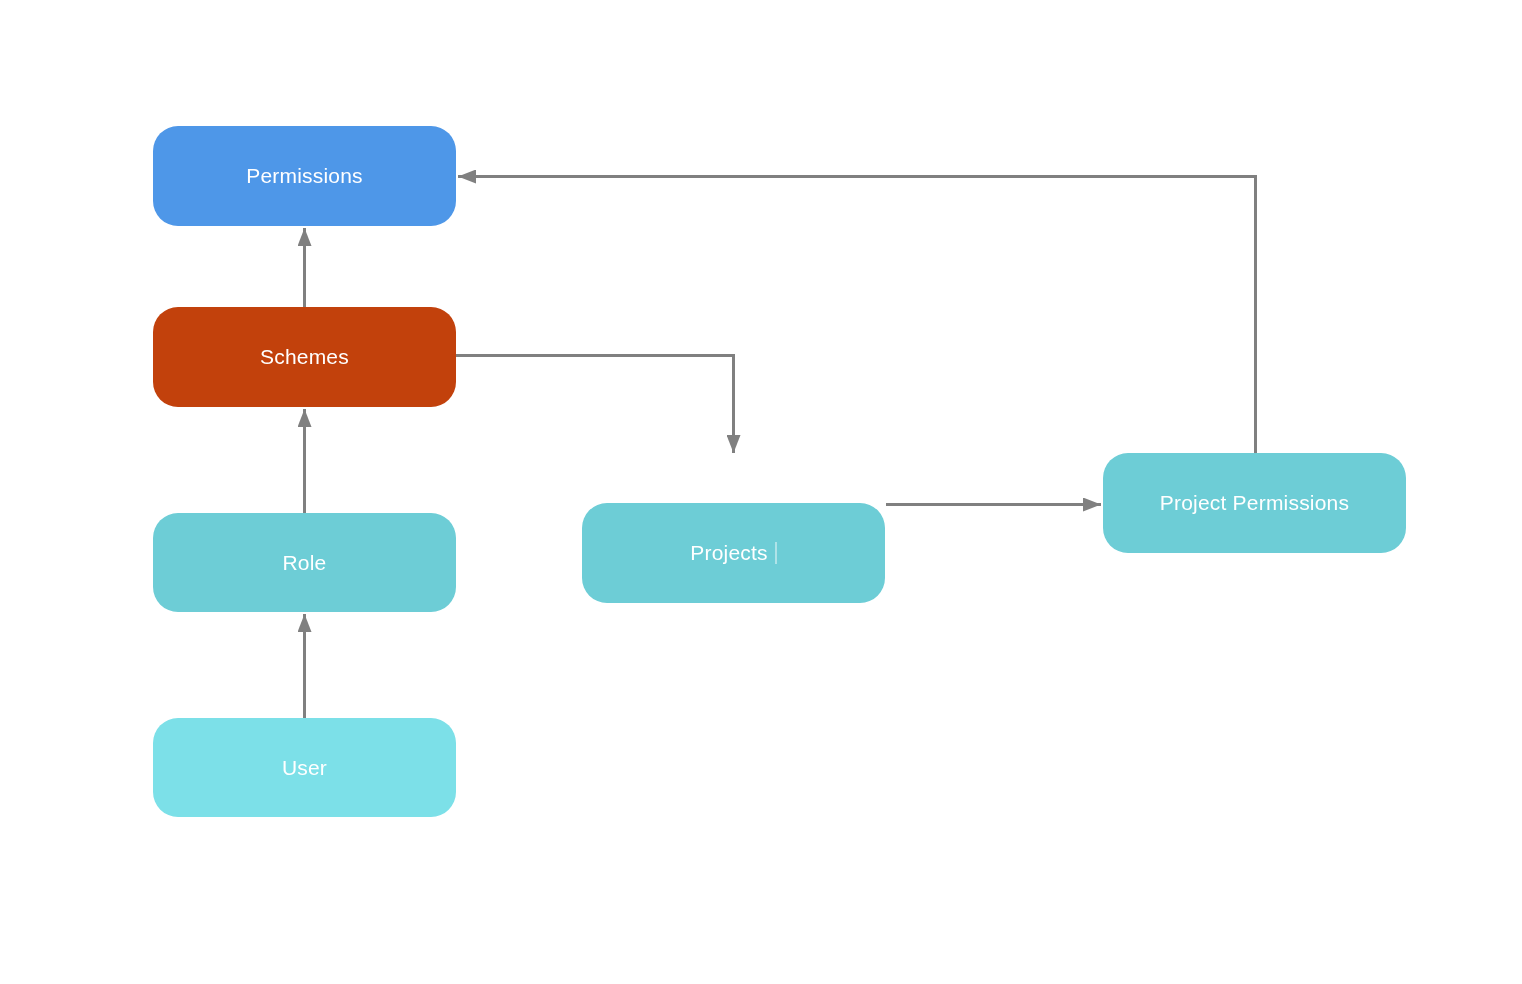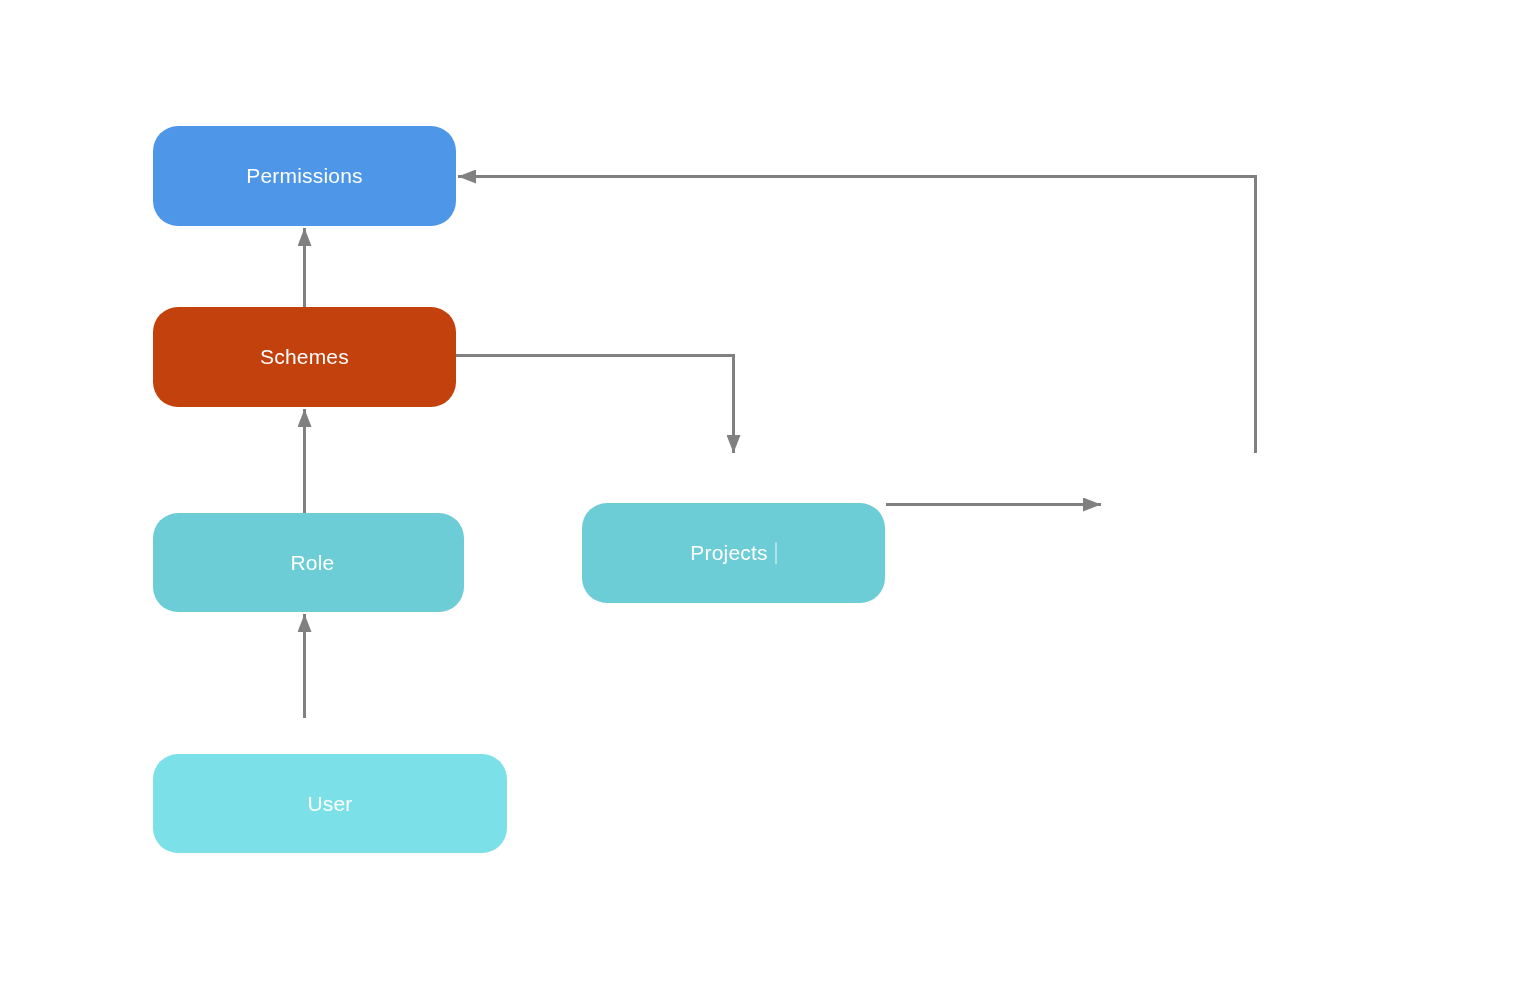--- a/index.html
+++ b/index.html
@@ -40,21 +40,21 @@
     font-size: 21px;
     letter-spacing: 0.2px;
     user-select: none;
   }
   .node-label {
     white-space: nowrap;
   }
   #node-permissions          { left: 153px; top: 126px; width: 303px; height: 100px; }
   #node-schemes              { left: 153px; top: 307px; width: 303px; height: 100px; }
   #node-role                 { left: 153px; top: 513px; width: 303px; height:  99px; }
-  #node-user                 { left: 153px; top: 718px; width: 354px; height:  99px; margin-top: 36px; }
+  #node-user                 { left: 153px; top: 718px; width: 303px; height:  99px; }
   #node-projects             { left: 582px; top: 455px; width: 303px; height: 100px; margin-top: 48px; }
   #node-project-permissions  { left: 1103px; top: 453px; width: 303px; height: 100px; }
   .text-cursor {
     display: inline-block;
     width: 2px;
     height: 22px;
     margin-left: 7px;
     vertical-align: middle;
     background: rgba(255, 255, 255, 0.45);
   }
@@ -79,27 +79,30 @@
   </svg>
 
   <div class="node" id="node-permissions" style="background-color: rgb(78, 151, 232);">
     <span class="node-label">Permissions</span>
   </div>
 
   <div class="node" id="node-schemes" style="background-color: #c2410c;">
     <span class="node-label">Schemes</span>
   </div>
 
-  <div class="node" id="node-role" style="background-color: rgb(109, 205, 214); padding-left: 8px;">
+  <div class="node" id="node-role" style="background-color: rgb(109, 205, 214);">
     <span class="node-label">Role</span>
   </div>
 
   <div class="node" id="node-user" style="background-color: rgb(124, 224, 232);">
     <span class="node-label">User</span>
   </div>
 
   <div class="node" id="node-projects" style="background-color: rgb(109, 205, 214);">
     <span class="node-label">Projects</span>
     <span class="text-cursor"></span>
   </div>
 
+  <div class="node" id="node-project-permissions" style="background-color: rgb(109, 205, 214);">
+    <span class="node-label">Project Permissions</span>
+  </div>
 
 </div>
 
 </body></html>

